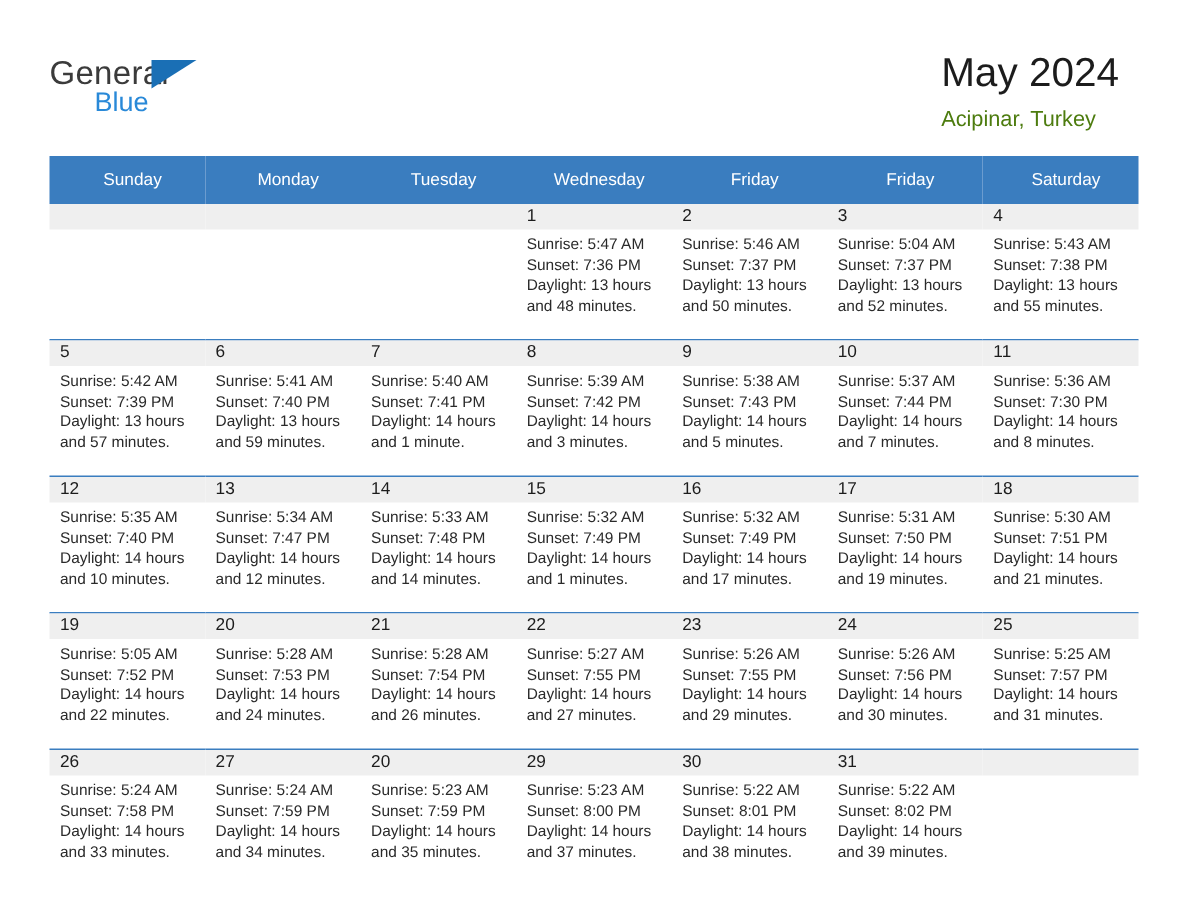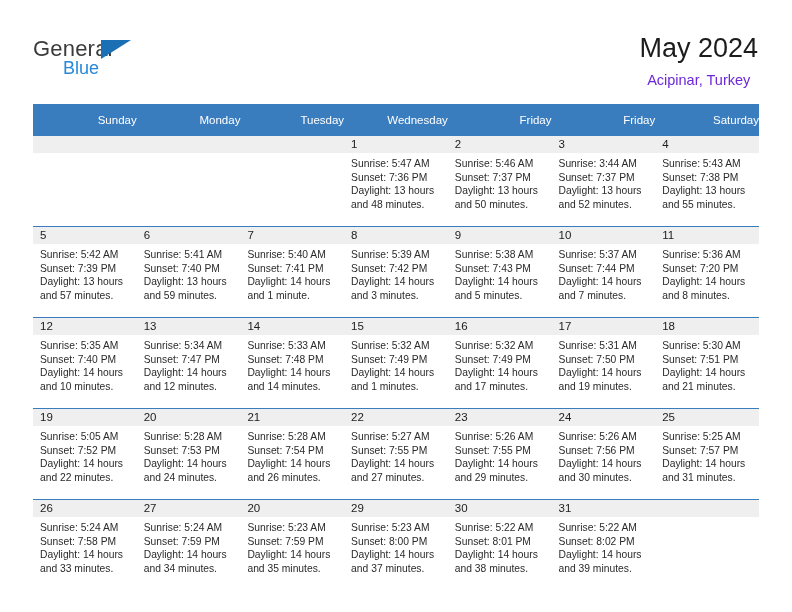--- a/index.html
+++ b/index.html
@@ -58,55 +58,55 @@
     position: absolute;
     left: 30px;
     top: 22px;
     font-size: 18px;
     color: #2989d8;
     font-family: "Liberation Sans", sans-serif;
   }
 
   .title-block {
     position: absolute;
-    right: 34px;
+    right: 46px;
     top: 32px;
-    text-align: center;
+    text-align: left;
   }
   .cal-title {
     font-size: 27px;
     color: #1c1c1c;
     line-height: 32px;
     font-weight: normal;
     margin: 0;
   }
   .cal-subtitle {
     font-size: 14.5px;
-    color: #6d28d9;
+    color: #4d7c0f;
     line-height: 20px;
     margin: 6px 0 0 0;
   }
 
   
   .calendar {
     position: absolute;
     left: 33px;
     top: 104px;
     width: 726px;
     border-collapse: collapse;
     table-layout: fixed;
   }
   .calendar col { width: 103.714px; }
 
   .calendar thead th {
     background: #3a7dbf;
     color: #ffffff;
     font-size: 11.5px;
     font-weight: normal;
-    text-align: right;
+    text-align: center;
     padding: 6px 0 6px 7px;
     height: 20px;
     vertical-align: middle;
     border: none;
   }
 
   .calendar tbody td {
     vertical-align: top;
     padding: 0;
     border-top: 1px solid #3a7dbf;
@@ -217,21 +217,21 @@
                 <div>Sunset: 7:37 PM</div>
                 <div>Daylight: 13 hours</div>
                 <div>and 50 minutes.</div>
               </div>
             </div>
           </td>
           <td>
             <div class="cell-inner">
               <div class="daynum-band">3</div>
               <div class="cell-body">
-                <div>Sunrise: 3:44 AM</div>
+                <div>Sunrise: 5:04 AM</div>
                 <div>Sunset: 7:37 PM</div>
                 <div>Daylight: 13 hours</div>
                 <div>and 52 minutes.</div>
               </div>
             </div>
           </td>
           <td>
             <div class="cell-inner">
               <div class="daynum-band">4</div>
               <div class="cell-body">
@@ -308,21 +308,21 @@
                 <div>Daylight: 14 hours</div>
                 <div>and 7 minutes.</div>
               </div>
             </div>
           </td>
           <td>
             <div class="cell-inner">
               <div class="daynum-band">11</div>
               <div class="cell-body">
                 <div>Sunrise: 5:36 AM</div>
-                <div>Sunset: 7:20 PM</div>
+                <div>Sunset: 7:30 PM</div>
                 <div>Daylight: 14 hours</div>
                 <div>and 8 minutes.</div>
               </div>
             </div>
           </td>
         </tr>
         <tr>
           <td>
             <div class="cell-inner">
               <div class="daynum-band">12</div>

